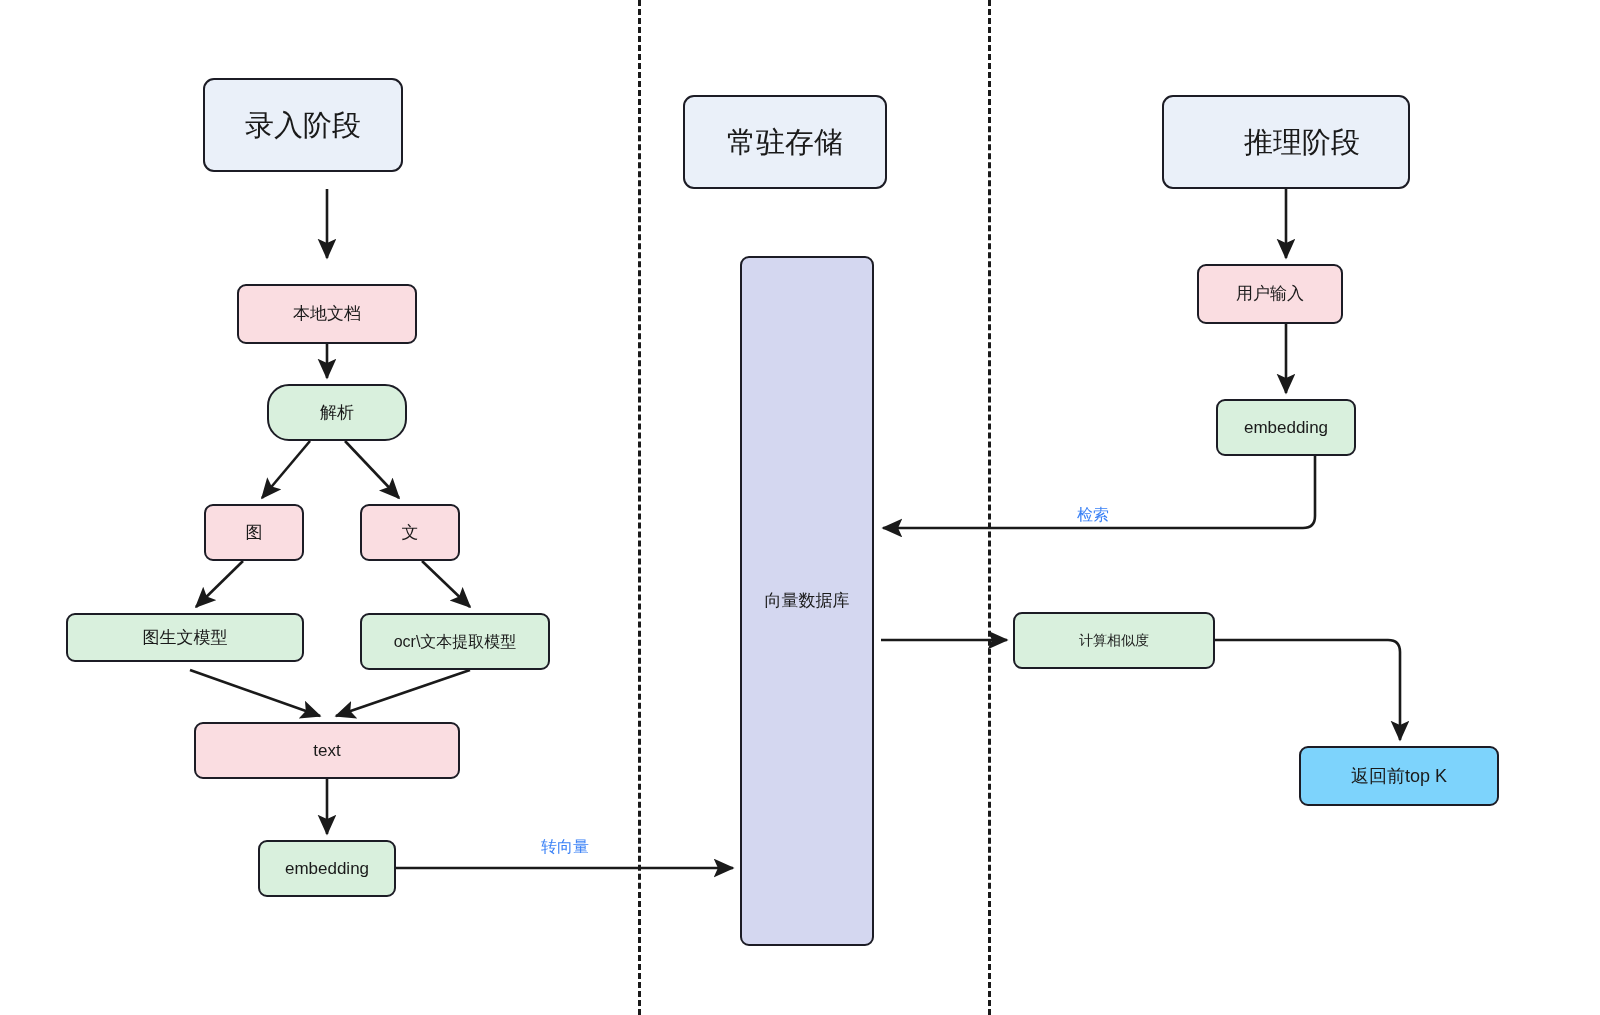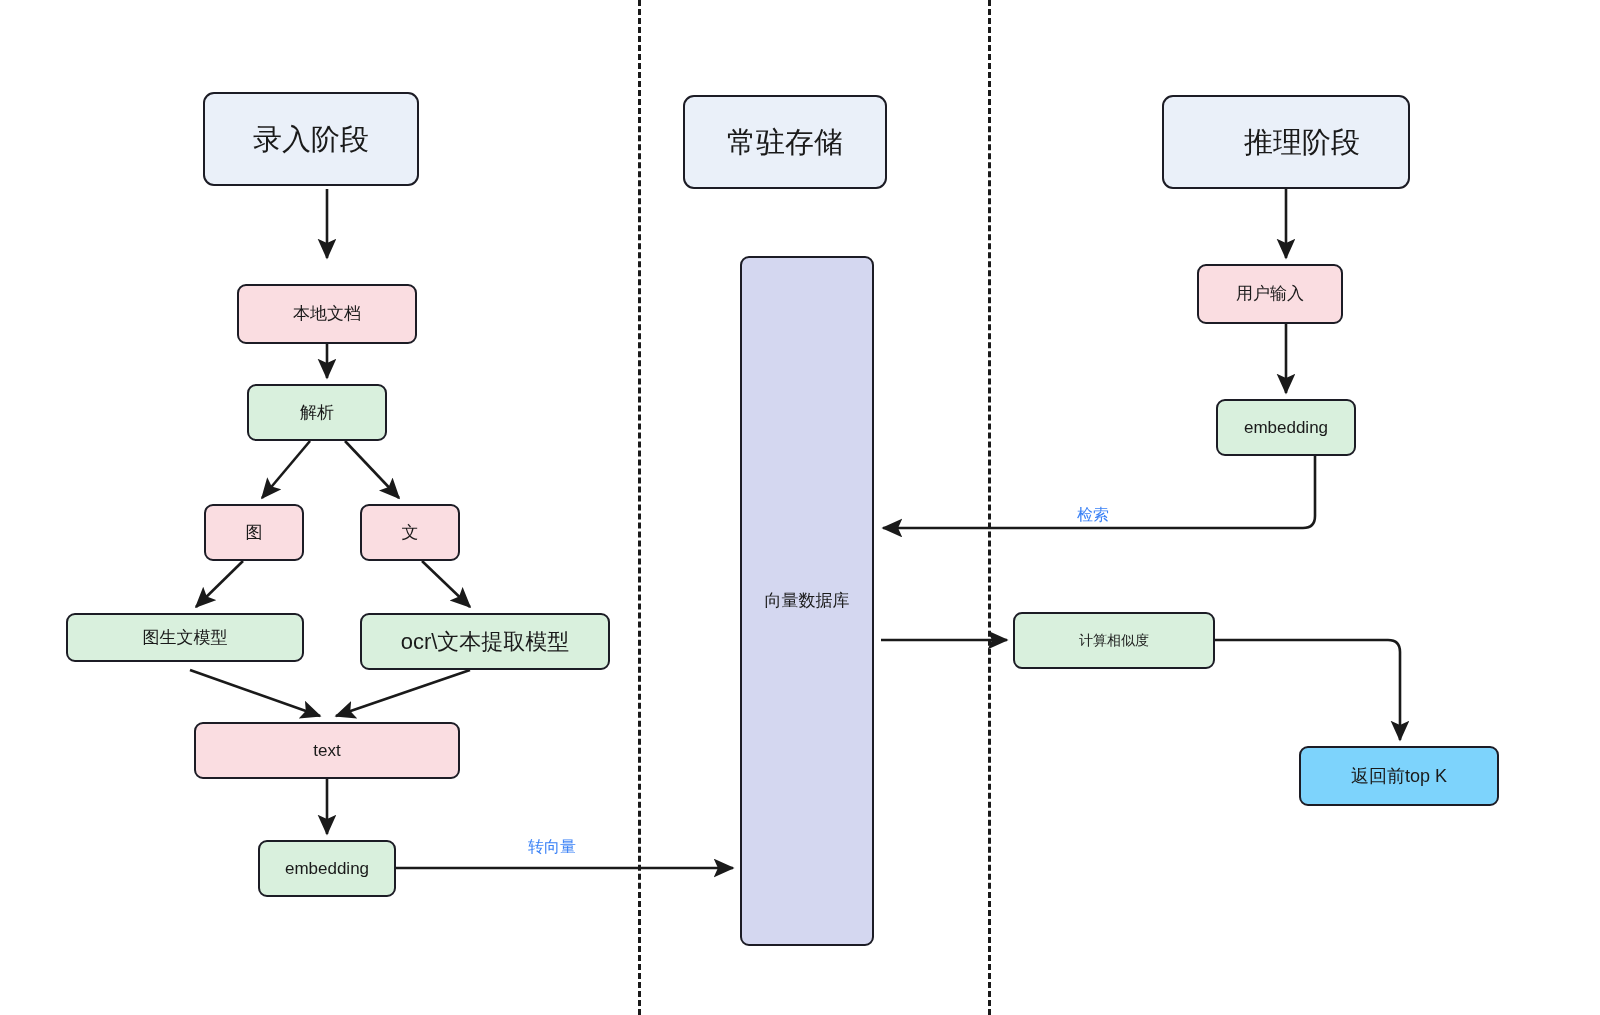--- a/index.html
+++ b/index.html
@@ -85,45 +85,45 @@
       <path d="M396,868 L733,868"></path>
 
       <path d="M1286,189 L1286,258"></path>
       <path d="M1286,324 L1286,393"></path>
       <path d="M1315,456 L1315,516 Q1315,528 1303,528 L883,528"></path>
       <path d="M881,640 L1007,640"></path>
       <path d="M1215,640 L1388,640 Q1400,640 1400,652 L1400,740"></path>
     </g>
   </svg>
 
-  <div class="node phase" style="left:203px;top:92px;width:216px;height:94px;background:#eaf0f9;font-size:29px;">
+  <div class="node phase" style="left:203px;top:78px;width:200px;height:94px;background:#eaf0f9;font-size:29px;">
     <span>录入阶段</span>
   </div>
 
   <div class="node" style="left:237px;top:264px;width:180px;height:60px;background:#fadde1;font-size:17px;margin-top:20px;">
     <span>本地文档</span>
   </div>
 
-  <div class="node" style="left:247px;top:384px;width:140px;height:57px;background:#d9f0dd;font-size:17px;">
+  <div class="node" style="left:267px;top:384px;width:140px;height:57px;background:#d9f0dd;font-size:17px;border-radius:22px;">
     <span>解析</span>
   </div>
 
   <div class="node" style="left:204px;top:504px;width:100px;height:57px;background:#fadde1;font-size:17px;">
     <span>图</span>
   </div>
 
   <div class="node" style="left:360px;top:504px;width:100px;height:57px;background:#fadde1;font-size:17px;">
     <span>文</span>
   </div>
 
   <div class="node" style="left:66px;top:613px;width:238px;height:49px;background:#d9f0dd;font-size:17px;">
     <span>图生文模型</span>
   </div>
 
-  <div class="node" style="left:360px;top:613px;width:250px;height:57px;background:#d9f0dd;font-size:22px;text-align:center;">
+  <div class="node" style="left:360px;top:613px;width:190px;height:57px;background:#d9f0dd;font-size:16px;text-align:center;">
     <span>ocr\文本提取模型</span>
   </div>
 
   <div class="node" style="left:194px;top:722px;width:266px;height:57px;background:#fadde1;font-size:17px;">
     <span>text</span>
   </div>
 
   <div class="node" style="left:258px;top:840px;width:138px;height:57px;background:#d9f0dd;font-size:17px;">
     <span>embedding</span>
   </div>
@@ -149,21 +149,21 @@
   </div>
 
   <div class="node" style="left:1013px;top:612px;width:202px;height:57px;background:#d9f0dd;font-size:14px;">
     <span>计算相似度</span>
   </div>
 
   <div class="node" style="left:1299px;top:746px;width:200px;height:60px;background:#7dd3fc;font-size:18px;">
     <span>返回前top K</span>
   </div>
 
-  <div class="edge-label" style="left:543px;top:847px;font-size:16px;">
+  <div class="edge-label" style="left:556px;top:847px;font-size:16px;">
     <span>转向量</span>
   </div>
 
   <div class="edge-label" style="left:1084px;top:515px;font-size:16px;">
     <span>检索</span>
   </div>
 
 </div>
 
 </body></html>

